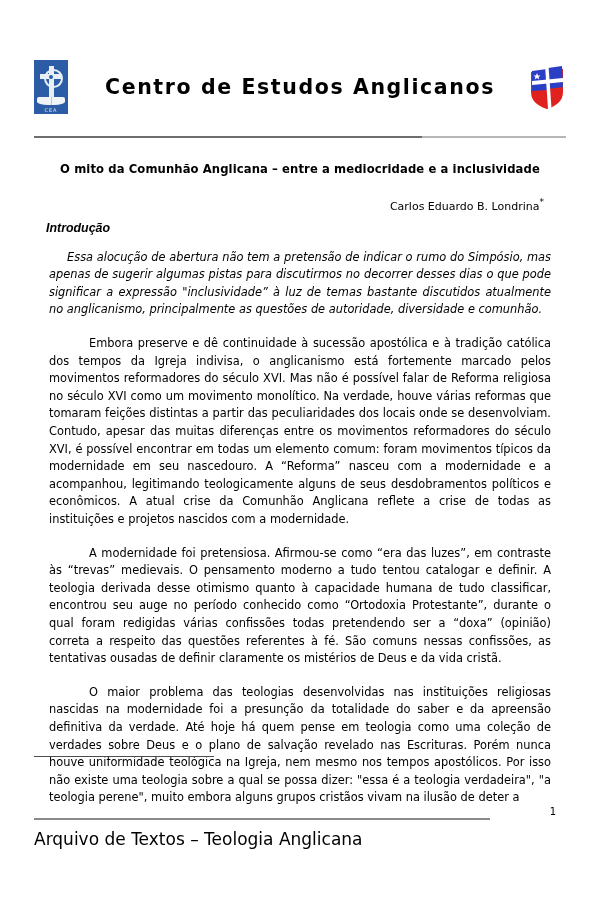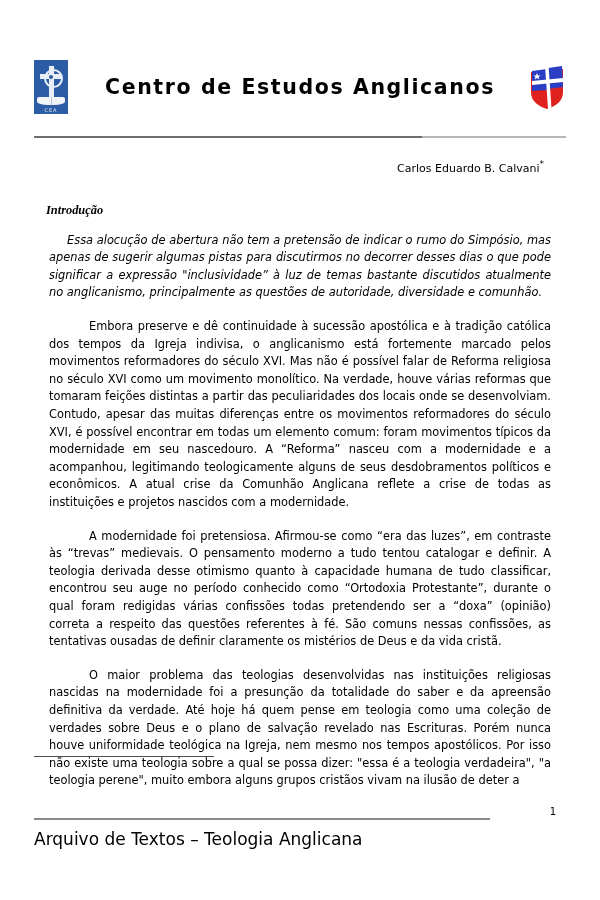--- a/index.html
+++ b/index.html
@@ -146,23 +146,23 @@
     padding-right: 22px;
     font-family: "DejaVu Sans", sans-serif;
     font-size: 11px;
   }
   .doc-author sup {
     font-size: 9px;
     vertical-align: super;
   }
 
   .section-head {
-    margin-top: 28px;
+    margin-top: 8px;
     margin-left: 12px;
-    font-family: Liberation Serif, serif;
+    font-family: Liberation Sans, sans-serif;
     font-weight: bold;
     font-style: italic;
     font-size: 12.4px;
   }
 
   
   .body {
     margin-top: 6px;
   }
   p.para {
@@ -258,23 +258,24 @@
         <path d="M20 4 L34 2 L35 23 L20 25 Z" fill="#2b3fc4"></path>
         <path d="M18.5 3 L22 3 L22 45 L18.5 45 Z" fill="#ffffff" transform="rotate(-4 19 23)"></path>
         <path d="M4 17 L35 14 L35 18 L4 21 Z" fill="#ffffff"></path>
         <polygon points="9,9 10,11.5 12.5,11.5 10.6,13 11.3,15.5 9,14 6.7,15.5 7.4,13 5.5,11.5 8,11.5" fill="#ffffff"></polygon>
       </svg>
     </div>
   </div>
 
   <div class="hrule-head"></div>
 
+  <div class="doc-title">O mito da Comunhão Anglicana – entre a mediocridade e a inclusividade</div>
 
   <div class="doc-author">
-    <span>Carlos Eduardo B. Calvani</span><sup>*</sup>
+    <span>Carlos Eduardo B. Londrina</span><sup>*</sup>
   </div>
 
   <div class="section-head">Introdução</div>
 
   <div class="body">
     <p class="para italic">Essa alocução de abertura não tem a pretensão de indicar o rumo do Simpósio, mas apenas de sugerir algumas pistas para discutirmos no decorrer desses dias o que pode significar a expressão "inclusividade” à luz de temas bastante discutidos atualmente no anglicanismo, principalmente as questões de autoridade, diversidade e comunhão.</p>
     <p class="para">Embora preserve e dê continuidade à sucessão apostólica e à tradição católica dos tempos da Igreja indivisa, o anglicanismo está fortemente marcado pelos movimentos reformadores do século XVI. Mas não é possível falar de Reforma religiosa no século XVI como um movimento monolítico. Na verdade, houve várias reformas que tomaram feições distintas a partir das peculiaridades dos locais onde se desenvolviam. Contudo, apesar das muitas diferenças entre os movimentos reformadores do século XVI, é possível encontrar em todas um elemento comum: foram movimentos típicos da modernidade em seu nascedouro. A “Reforma” nasceu com a modernidade e a acompanhou, legitimando teologicamente alguns de seus desdobramentos políticos e econômicos. A atual crise da Comunhão Anglicana reflete a crise de todas as instituições e projetos nascidos com a modernidade.</p>
     <p class="para">A modernidade foi pretensiosa. Afirmou-se como “era das luzes”, em contraste às “trevas” medievais. O pensamento moderno a tudo tentou catalogar e definir. A teologia derivada desse otimismo quanto à capacidade humana de tudo classificar, encontrou seu auge no período conhecido como “Ortodoxia Protestante”, durante o qual foram redigidas várias confissões todas pretendendo ser a “doxa” (opinião) correta a respeito das questões referentes à fé. São comuns nessas confissões, as tentativas ousadas de definir claramente os mistérios de Deus e da vida cristã.</p>
     <p class="para">O maior problema das teologias desenvolvidas nas instituições religiosas nascidas na modernidade foi a presunção da totalidade do saber e da apreensão definitiva da verdade. Até hoje há quem pense em teologia como uma coleção de verdades sobre Deus e o plano de salvação revelado nas Escrituras. Porém nunca houve uniformidade teológica na Igreja, nem mesmo nos tempos apostólicos. Por isso não existe uma teologia sobre a qual se possa dizer: "essa é a teologia verdadeira", "a teologia perene", muito embora alguns grupos cristãos vivam na ilusão de deter a</p>
   </div>

